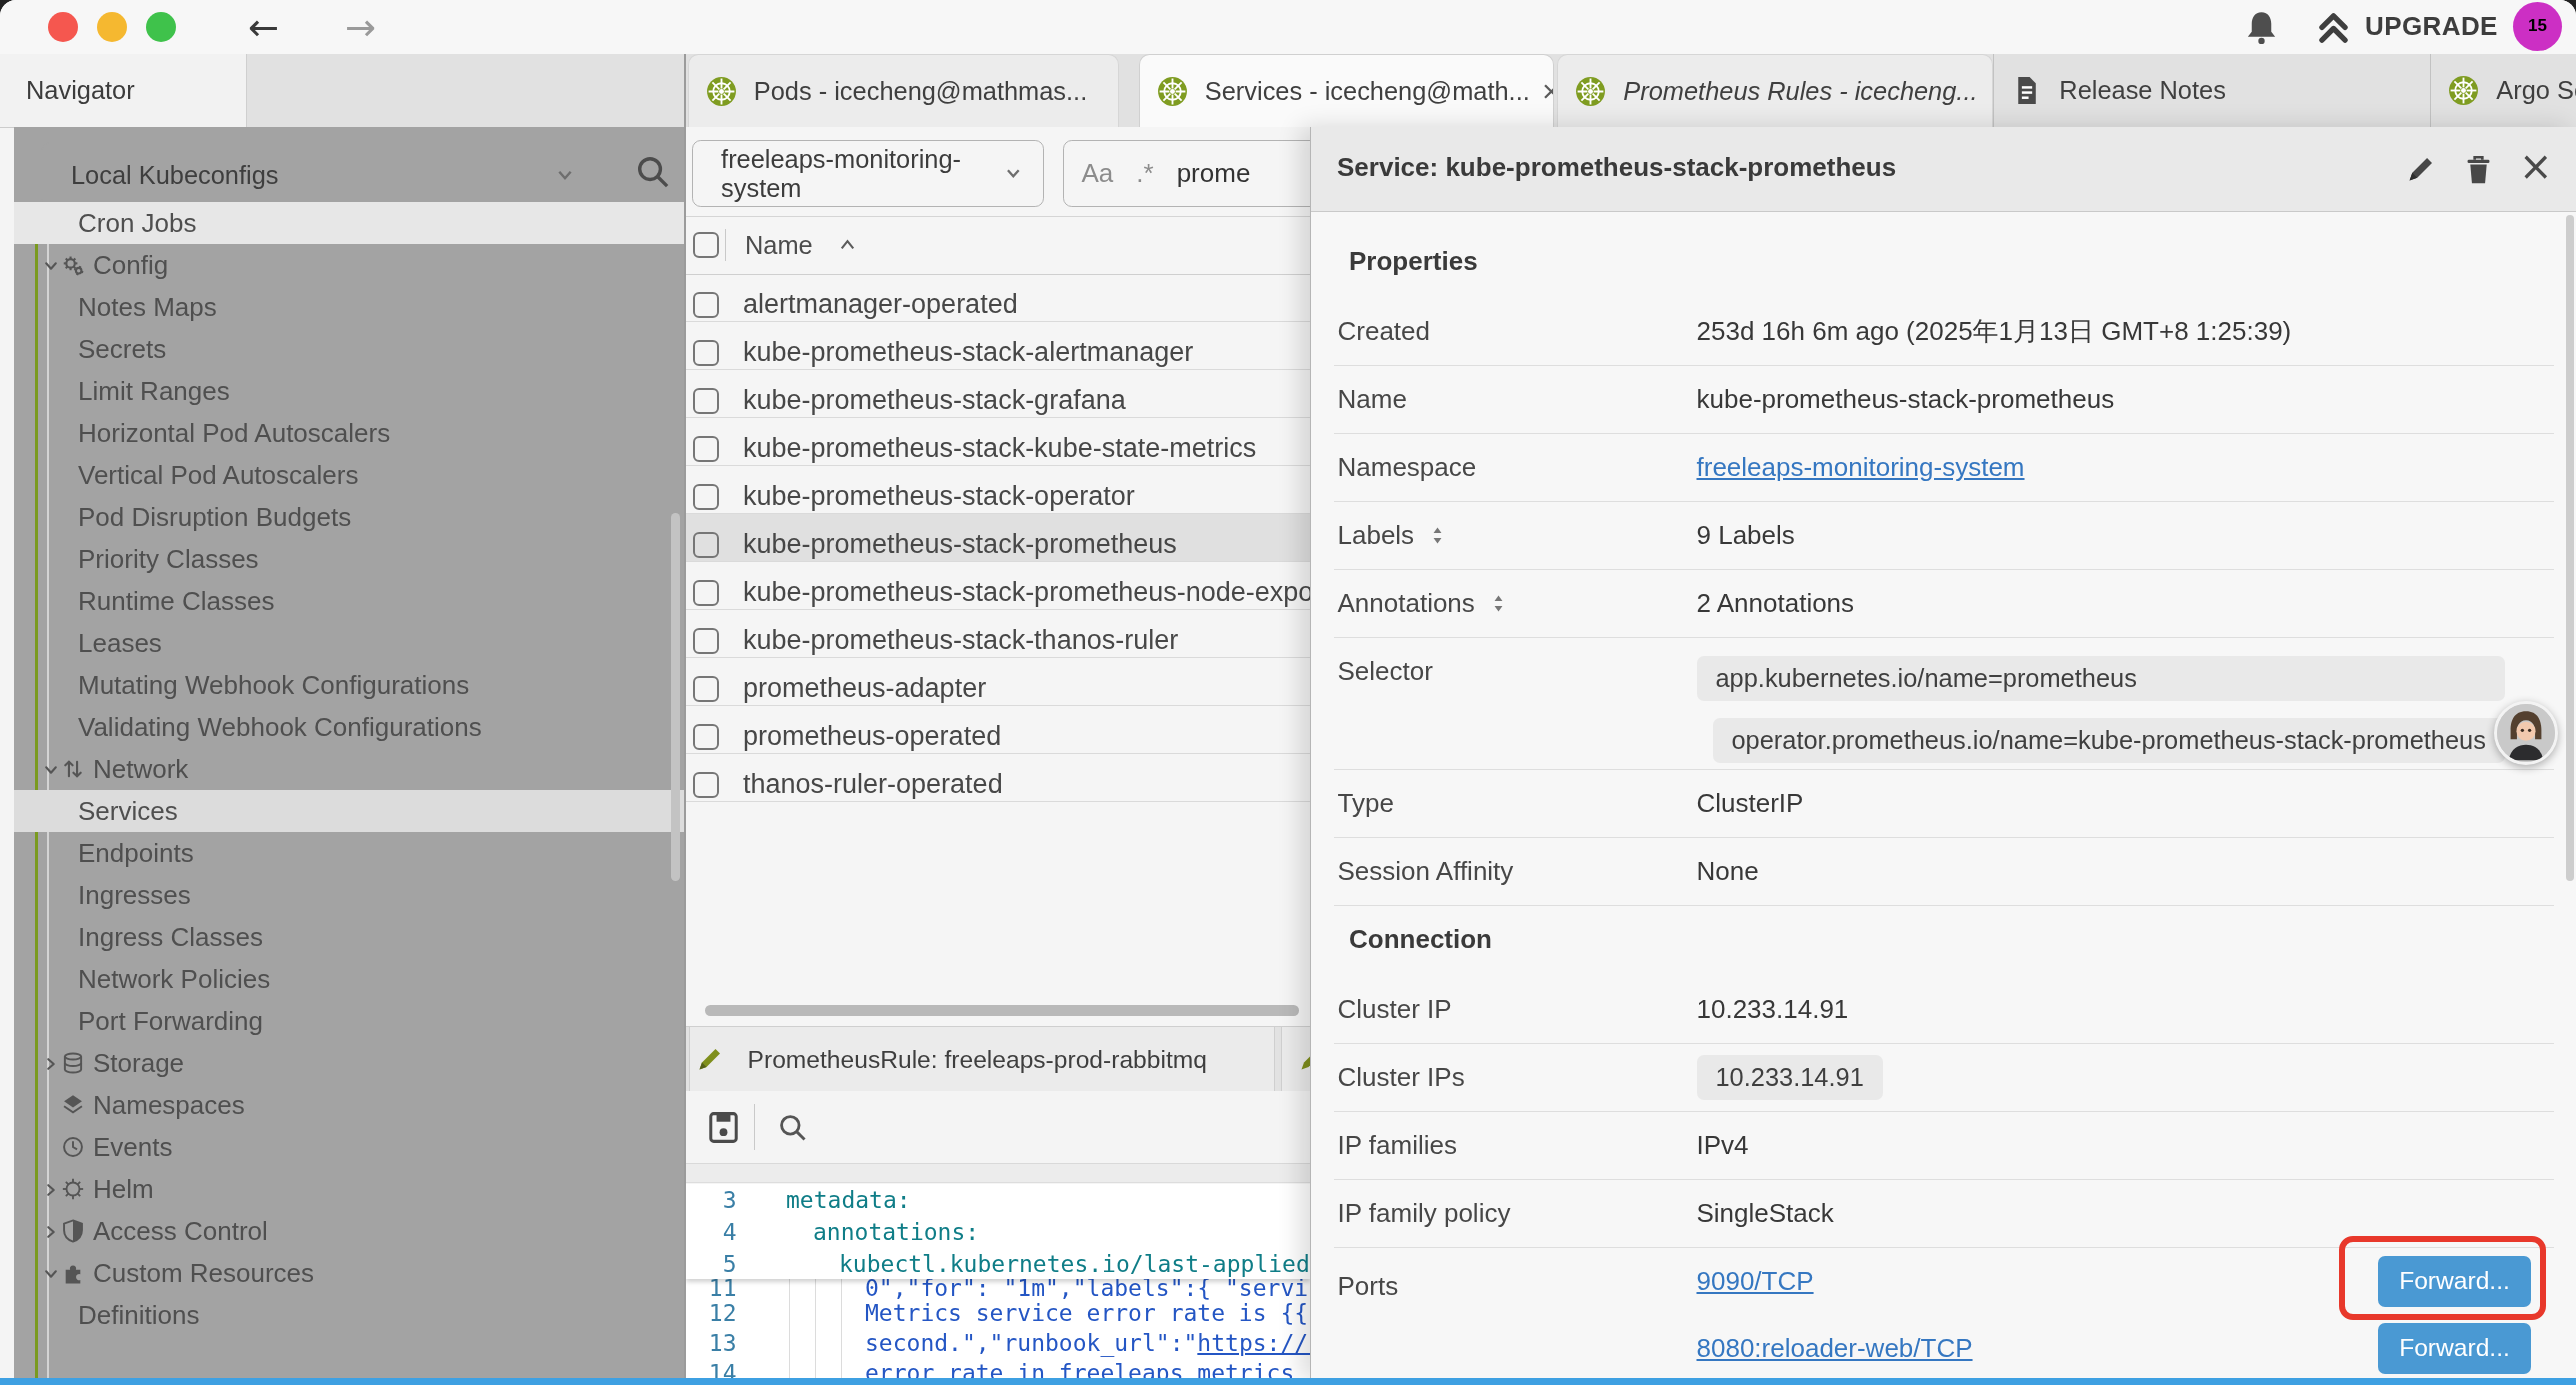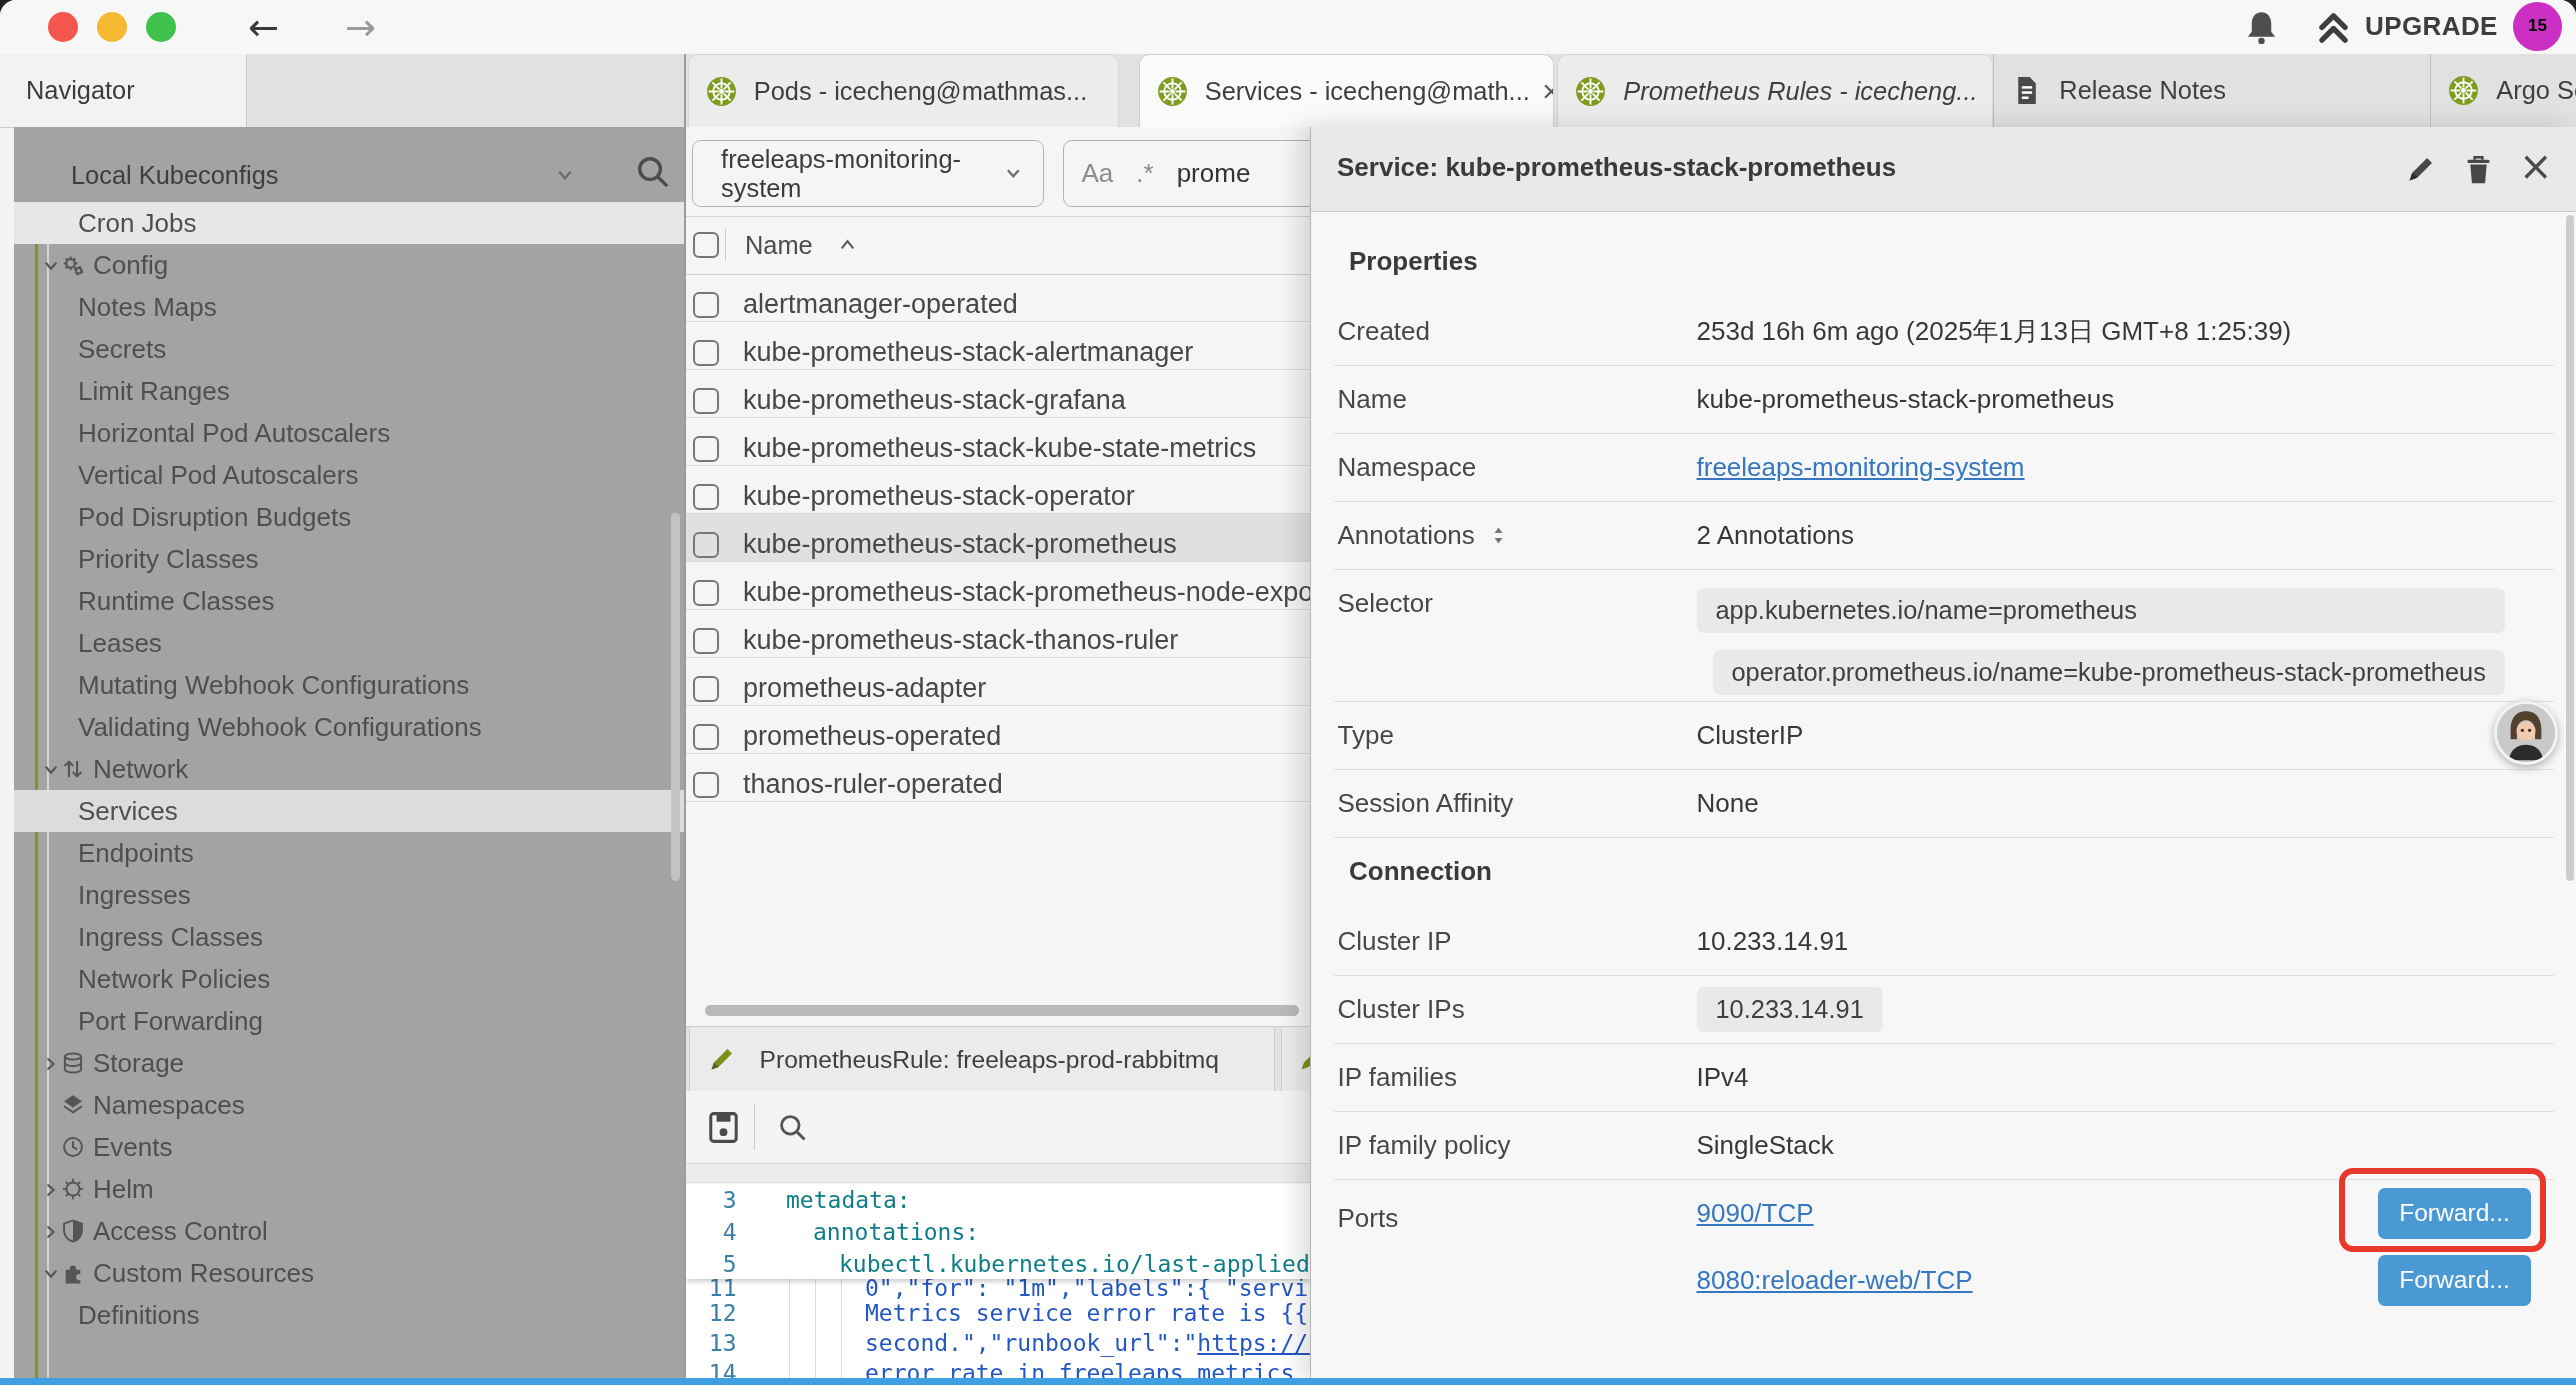--- a/index.html
+++ b/index.html
@@ -69,21 +69,21 @@
   .mrow{position:relative;height:48px;border-bottom:1.3px solid #dadada;box-sizing:border-box;}
   .mrow.selected{background:#e0e0e0;}
   .mrow .cbx{position:absolute;left:7px;top:17.5px;}
   .mrow .rname{position:absolute;left:57px;top:15px;font-size:27px;color:#474747;white-space:nowrap;}
   .hscroll{position:absolute;left:19px;top:878px;width:594px;height:11.4px;border-radius:5.3px;background:#b9b9b9;}
 
   
   .etabs{position:absolute;left:0;top:899px;width:624px;height:66px;background:#e2e2e2;border-top:0.9px solid #cfcfcf;box-sizing:border-box;}
   .etab{position:absolute;top:0;height:66px;background:#ebebeb;border:0.9px solid #cfcfcf;border-top:none;box-sizing:border-box;
         display:flex;align-items:center;font-size:24.6px;color:#3e3e3e;white-space:nowrap;overflow:hidden;}
-  .etab1{left:2.6px;width:586px;padding-left:15px;}
+  .etab1{left:2.6px;width:586px;padding-left:3px;}
   .etab2{left:595px;width:175px;padding-left:13px;}
   .etab .pen{margin-right:23px;flex:0 0 auto;}
   .etoolbar{position:absolute;left:0;top:964px;width:624px;height:73px;background:#f4f4f4;border-bottom:0.9px solid #d9d9d9;box-sizing:border-box;}
   .etoolbar .vsep{position:absolute;left:68px;top:13px;width:1.3px;height:46px;background:#c9c9c9;}
   .ministrip{position:absolute;left:0;top:1037px;width:624px;height:19px;background:#ececec;border-bottom:0.9px solid #dddddd;box-sizing:border-box;}
   .editor{position:absolute;left:0;top:1057px;width:624px;height:196px;background:#ffffff;overflow:hidden;
           font-family:"DejaVu Sans Mono",monospace;font-size:23px;}
   .eline{position:absolute;left:0;width:624px;height:30px;line-height:30px;white-space:nowrap;}
   .lnum{display:inline-block;width:61px;padding-right:10.5px;box-sizing:border-box;text-align:right;color:#3a7fa6;}
   .lcon{display:inline-block;}
@@ -624,20 +624,32 @@
           <span class="dvalue">kube-prometheus-stack-prometheus</span>
         </div>
         <div class="drow">
           <span class="dlabel">
             <span>Namespace</span>
           </span>
           <a class="dlink" href="#">freeleaps-monitoring-system</a>
         </div>
         <div class="drow">
           <span class="dlabel">
+            <span>Labels</span>
+            <span class="sort">
+              <svg width="23" height="23" viewBox="0 0 32 32">
+                <path d="M16 5 l5.5 7.5 h-11 Z" fill="#777"></path>
+                <path d="M16 27 l-5.5 -7.5 h11 Z" fill="#777"></path>
+              </svg>
+            </span>
+          </span>
+          <span class="dvalue">9 Labels</span>
+        </div>
+        <div class="drow">
+          <span class="dlabel">
             <span>Annotations</span>
             <span class="sort">
               <svg width="23" height="23" viewBox="0 0 32 32">
                 <path d="M16 5 l5.5 7.5 h-11 Z" fill="#777"></path>
                 <path d="M16 27 l-5.5 -7.5 h11 Z" fill="#777"></path>
               </svg>
             </span>
           </span>
           <span class="dvalue">2 Annotations</span>
         </div>

